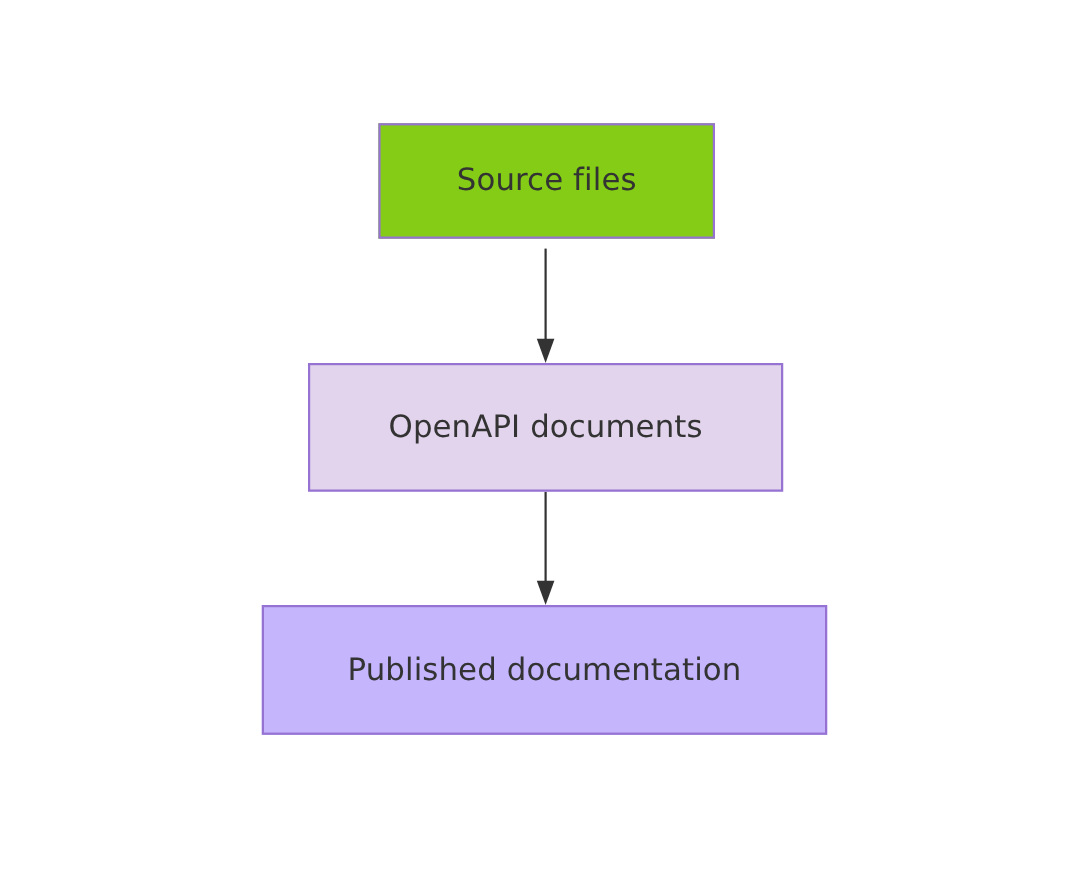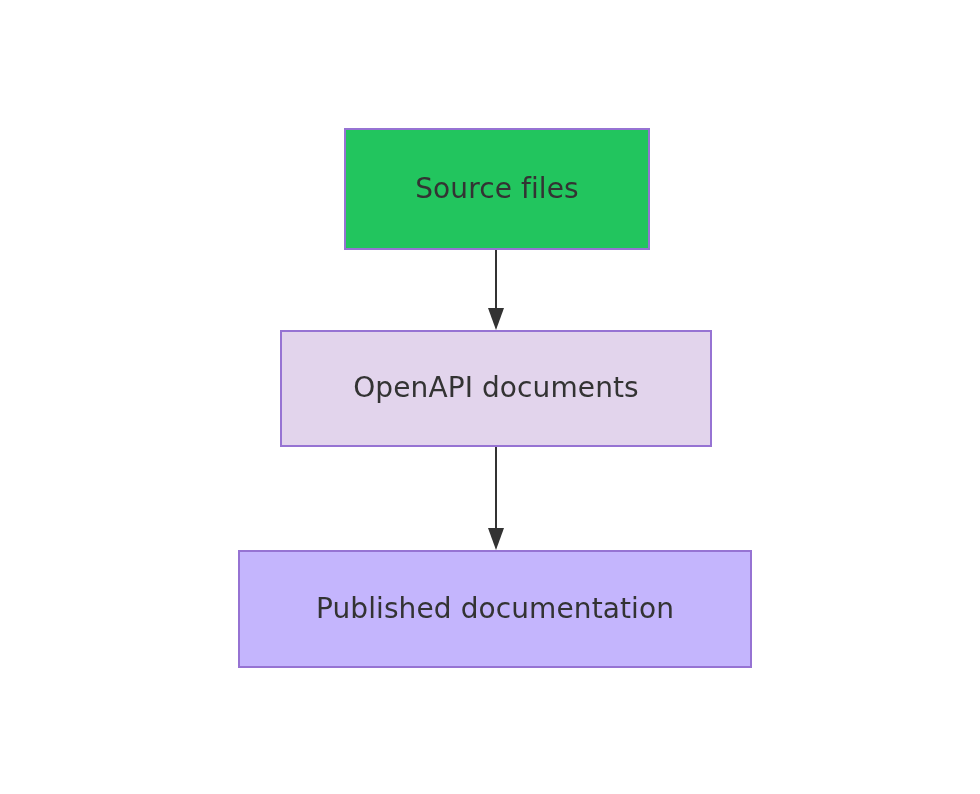--- a/index.html
+++ b/index.html
@@ -28,24 +28,24 @@
   .node-label {
     font-size: 28px;
     line-height: 1.1;
     color: #333333;
     text-align: center;
     white-space: nowrap;
     letter-spacing: 0.1px;
   }
   #node-source {
     left: 344px;
-    top: 128px;
+    top: 112px;
     width: 306px;
-    height: 122px;
-    background: #22c55e;
+    height: 105px;
+    background: #84cc16;
   }
   #node-openapi {
     left: 280px;
     top: 330px;
     width: 432px;
     height: 117px;
     background: #e2d4ec;
   }
   #node-published {
     left: 238px;

